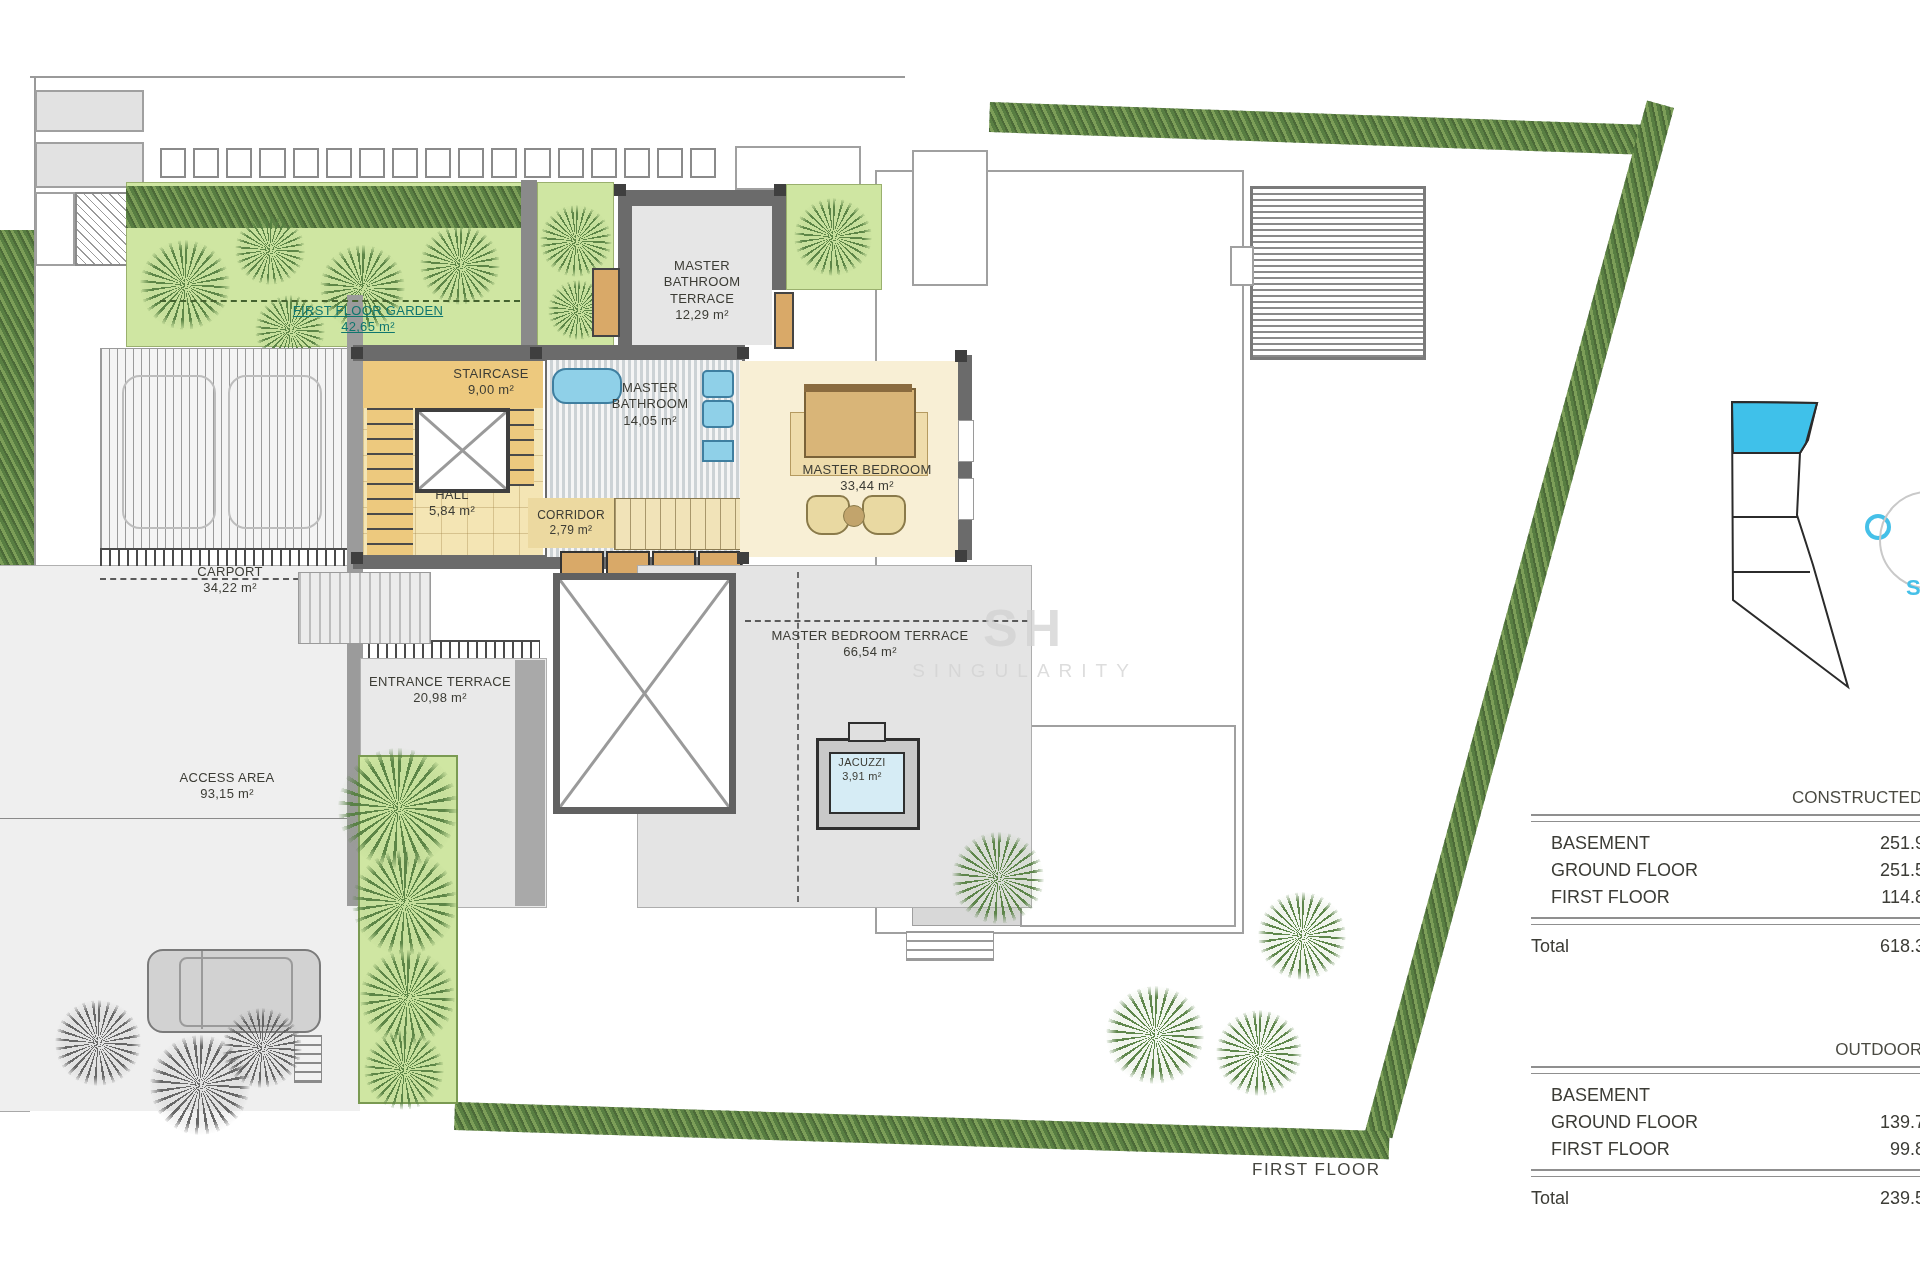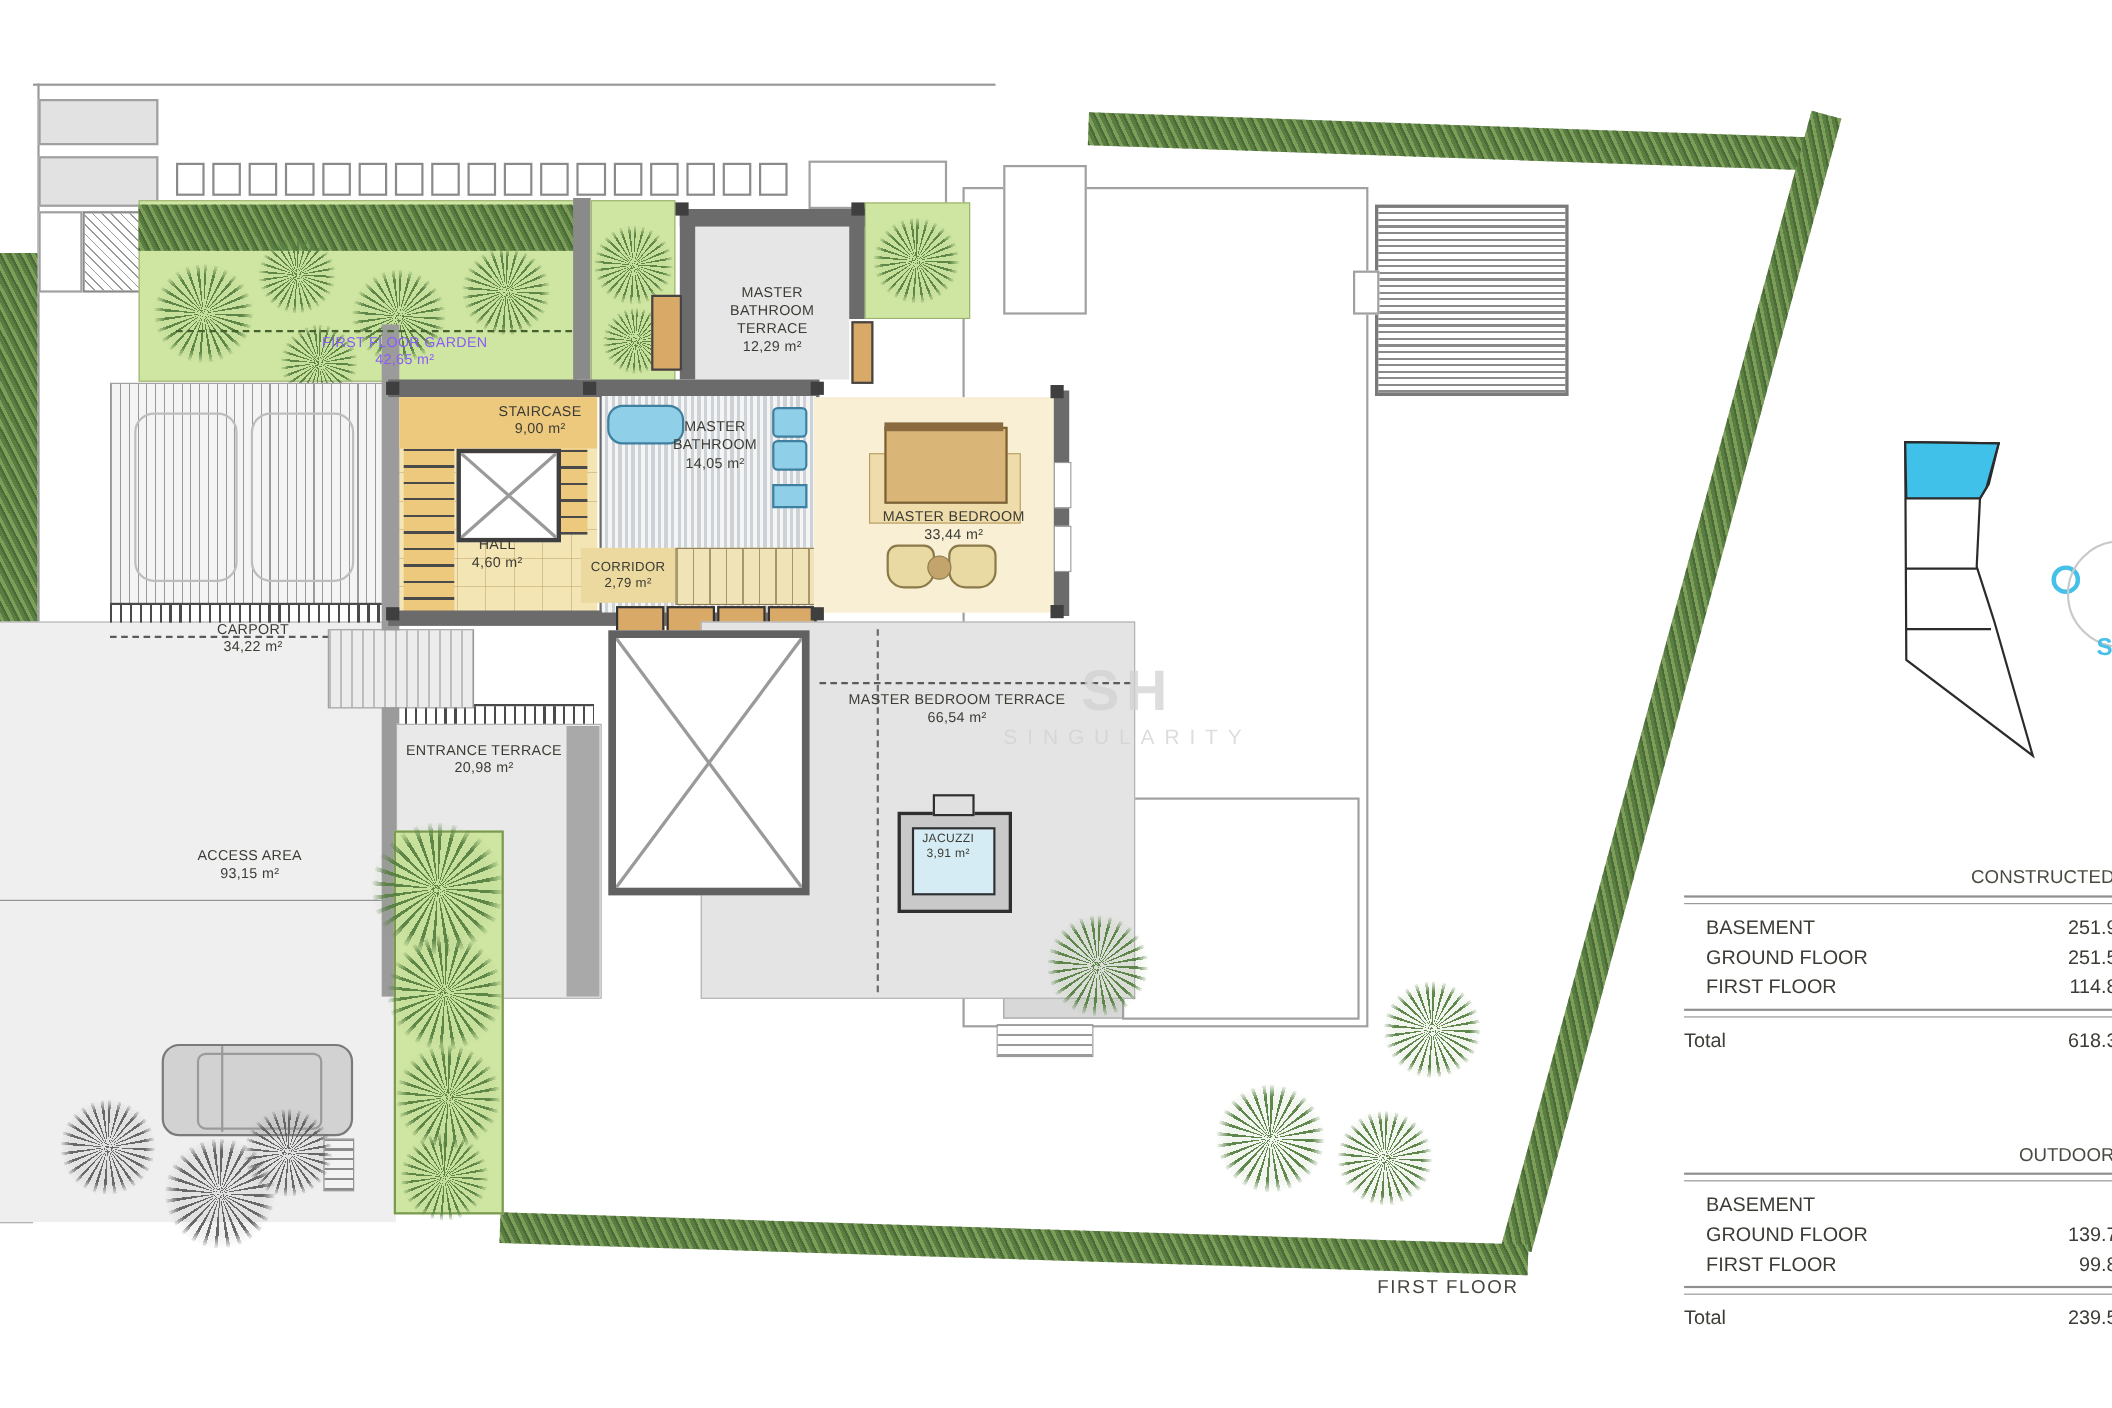--- a/index.html
+++ b/index.html
@@ -28,21 +28,21 @@
       repeating-linear-gradient(0deg,rgba(160,130,70,.35) 0 1px,rgba(0,0,0,0) 1px 26px);}
   .deck{background:repeating-linear-gradient(90deg,#bdbdbd 0 2px,#ececec 2px 10px);}
   .hatch-d{background:repeating-linear-gradient(45deg,#9a9a9a 0 1px,rgba(0,0,0,0) 1px 6px),#fff;border:2px solid #8a8a8a;}
   .wall{background:#6b6b6b;}
   .pillar{background:#3f3f3f;width:12px;height:12px;}
   .outline{border:2px solid #a0a0a0;background:#fff;}
   
   .rlabel{position:absolute;text-align:center;font-size:13px;color:#3c3c35;line-height:1.25;
           letter-spacing:.3px;transform:translateX(-50%);white-space:nowrap;z-index:40;}
   .rlabel.wrap{white-space:normal;}
-  .rlabel.green{color:#8b5cf6;}
+  .rlabel.green{color:#0f766e;text-decoration:underline;}
   .dashline{border-top:2px dashed #5a5a5a;height:0;}
   .dashv{border-left:2px dashed #6a6a6a;width:0;}
   
   .tbl{position:absolute;left:1531px;width:430px;color:#3c3c36;font-size:18px;z-index:50;}
   .tbl .hd{text-align:right;padding-right:0px;font-size:17px;color:#4a4a42;}
   .tbl .rule{height:5px;border-top:2px solid #8f8f8f;border-bottom:1px solid #8f8f8f;margin:6px 0 8px 0;}
   .tbl .row{display:flex;justify-content:space-between;padding:3px 0 3px 20px;}
   .tbl .row .v{text-align:right;}
   .plot-title{position:absolute;color:#2aa9e0;font-weight:bold;font-size:24px;text-align:center;
               letter-spacing:1px;line-height:1.2;z-index:50;}
@@ -243,21 +243,21 @@
   <div class="rlabel wrap" style="left:650px;top:380px;width:110px;">
     <div>MASTER BATHROOM</div>
     <div>14,05 m²</div>
   </div>
   <div class="rlabel" style="left:867px;top:462px;">
     <div>MASTER BEDROOM</div>
     <div>33,44 m²</div>
   </div>
   <div class="rlabel" style="left:452px;top:487px;">
     <div>HALL</div>
-    <div>4,60 m²</div>
+    <div>5,84 m²</div>
   </div>
   <div class="rlabel wrap" style="left:571px;top:508px;width:92px;font-size:12px;">
     <div>CORRIDOR</div>
     <div>2,79 m²</div>
   </div>
   <div class="rlabel" style="left:230px;top:564px;">
     <div>CARPORT</div>
     <div>34,22 m²</div>
   </div>
   <div class="rlabel" style="left:440px;top:674px;">

